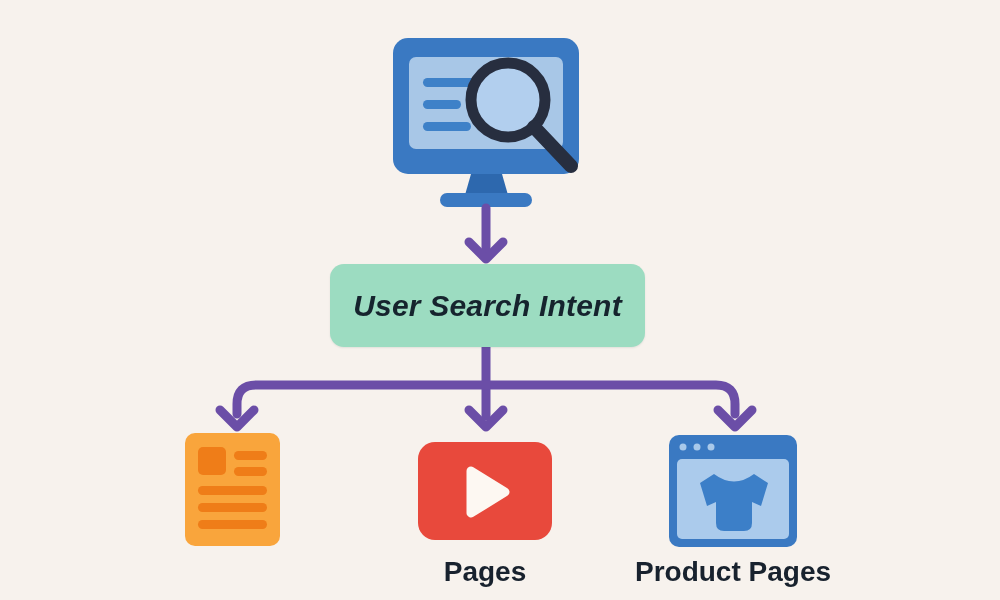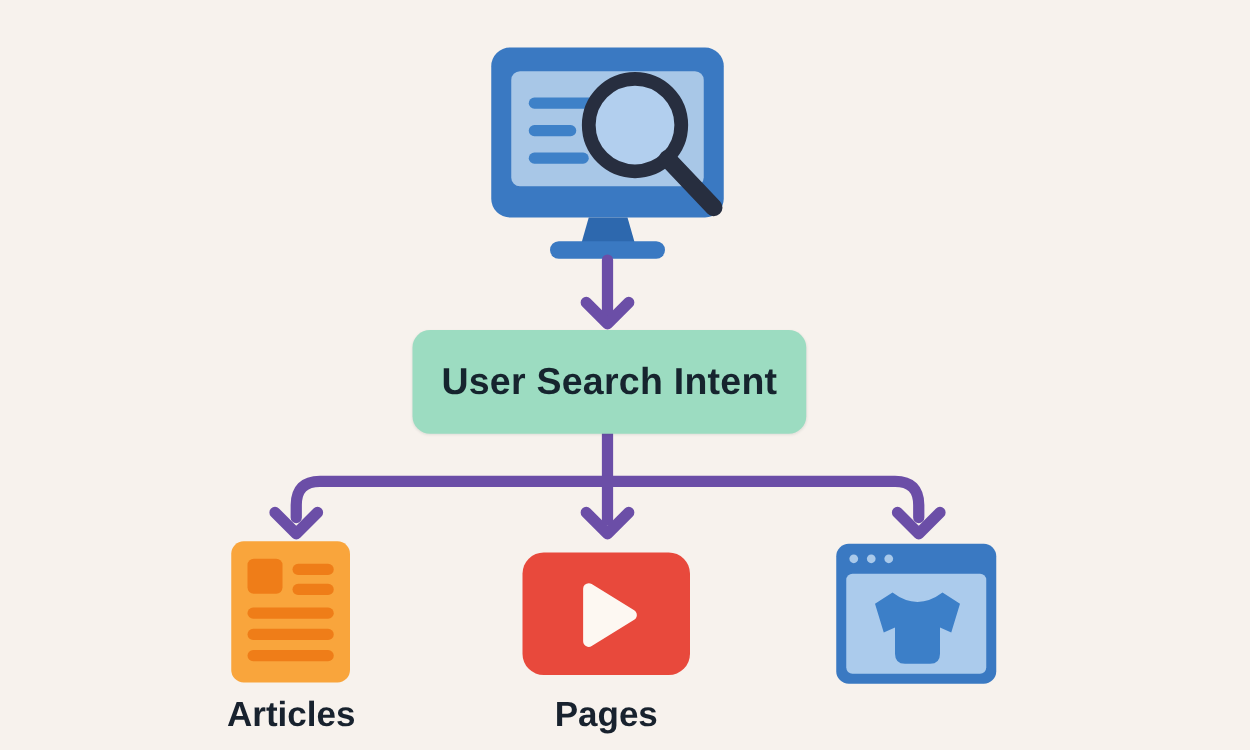--- a/index.html
+++ b/index.html
@@ -36,20 +36,21 @@
     align-items: center;
     justify-content: center;
     box-shadow: 0 1px 2px rgba(40,70,60,0.10);
   }
   .intent-box span {
     font-size: 30px;
     font-weight: bold;
     color: #16242e;
     letter-spacing: 0.2px;
     white-space: nowrap;
+    font-style: italic;
   }
   .branch-label {
     position: absolute;
     top: 556px;
     height: 32px;
     display: flex;
     align-items: center;
     justify-content: center;
     font-size: 28px;
     font-weight: bold;
@@ -128,16 +129,16 @@
                L 707 506
                L 700 483
                Z"></path>
     </g>
   </svg>
 
   <div class="intent-box">
     <span>User Search Intent</span>
   </div>
 
-  <div class="branch-label articles">Articles</div>
   <div class="branch-label videos">Pages</div>
+  <div class="branch-label products">Product Pages</div>
 
 </div>
 
 </body></html>

